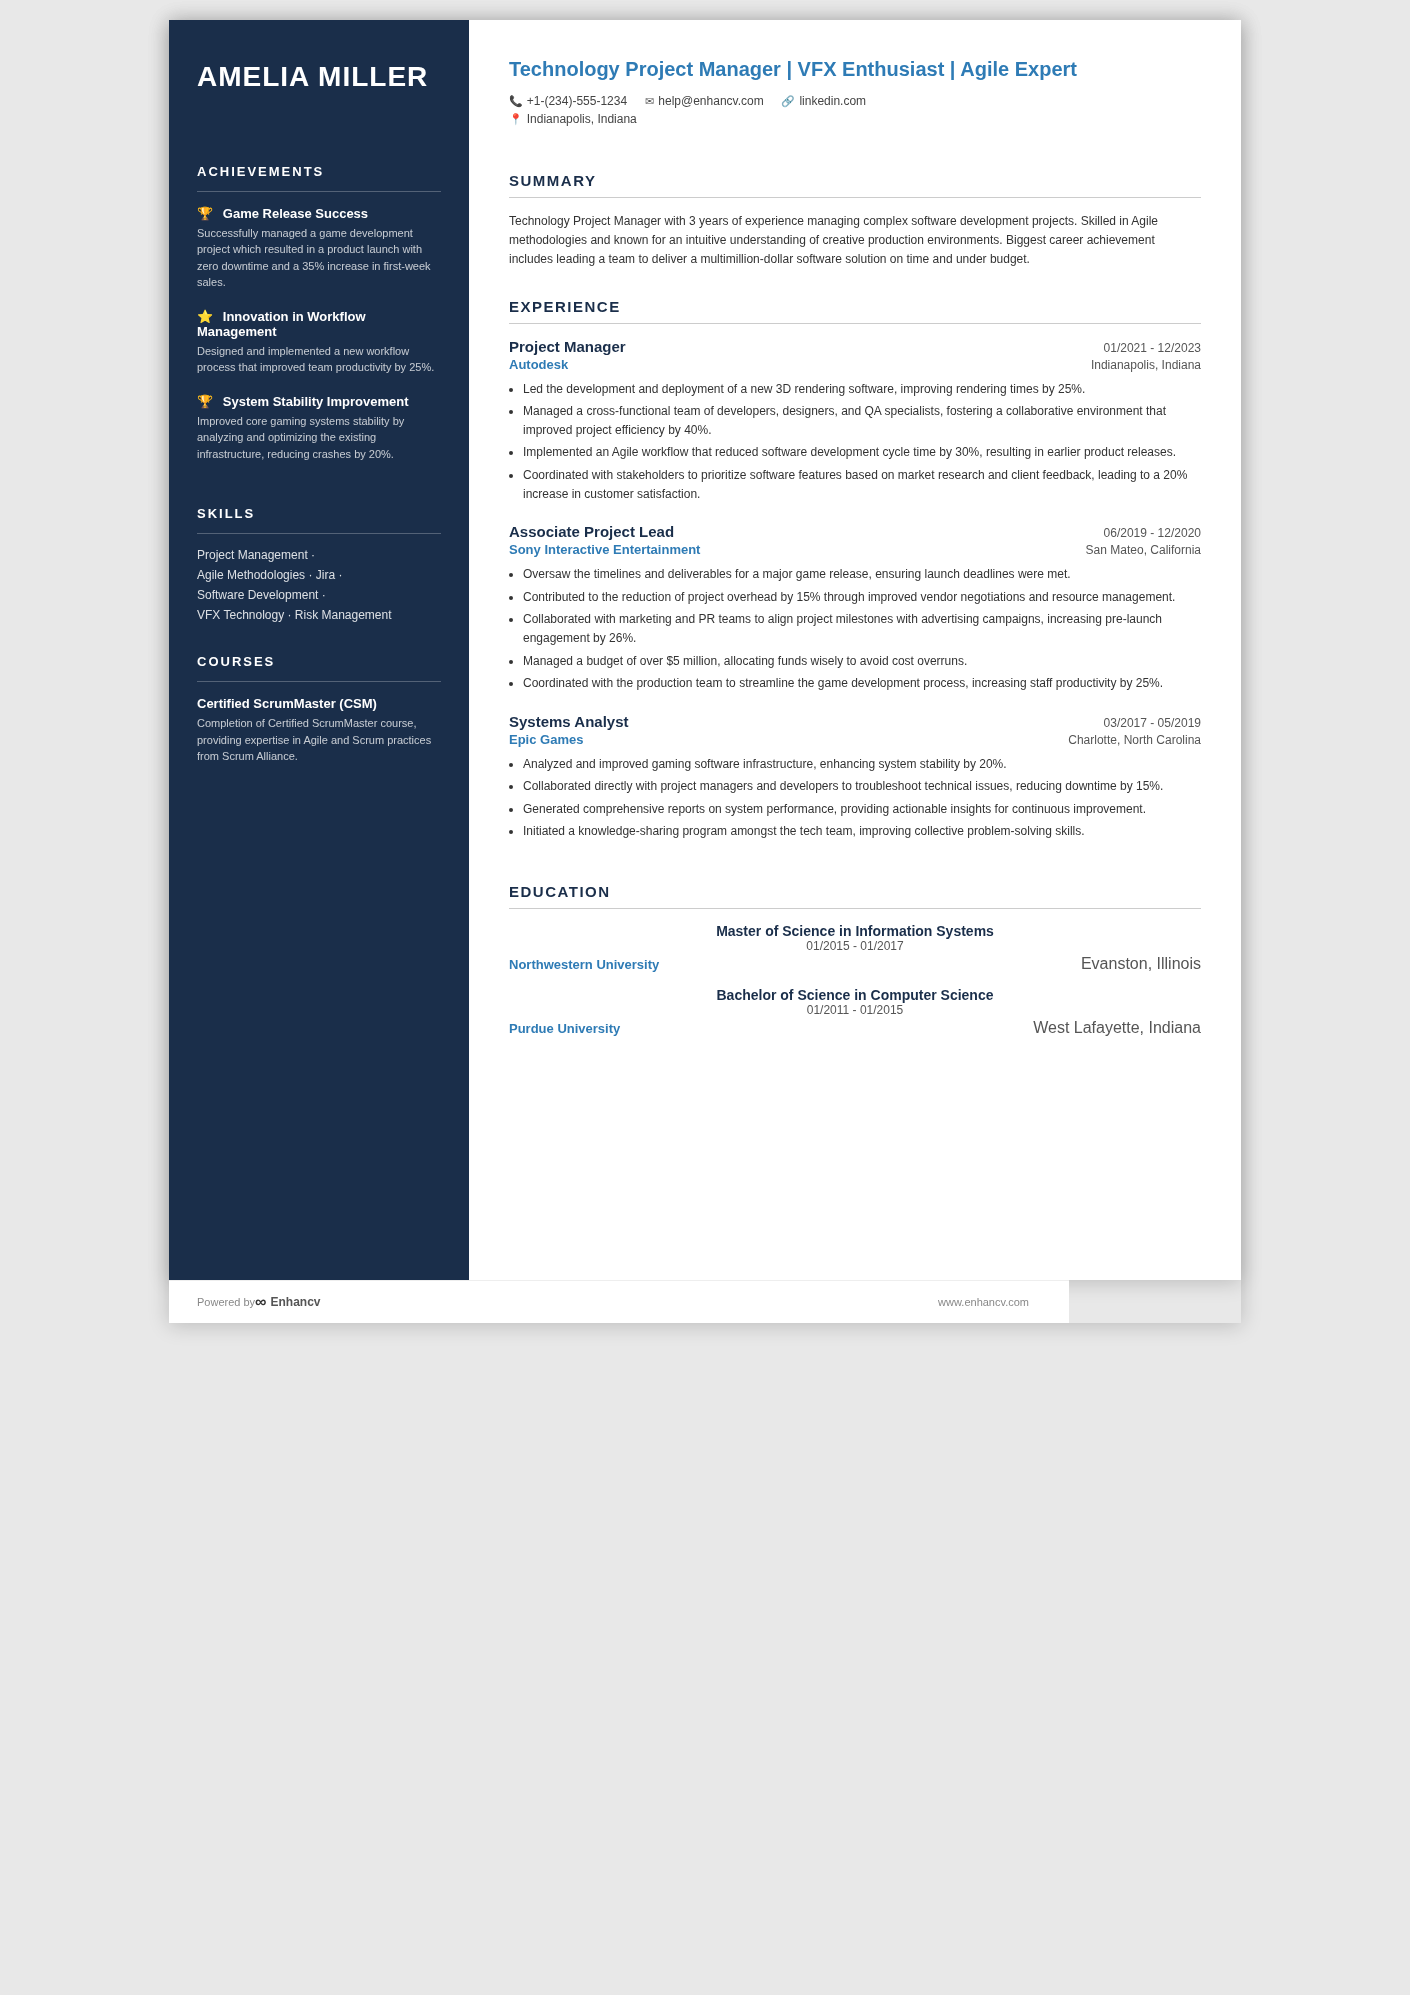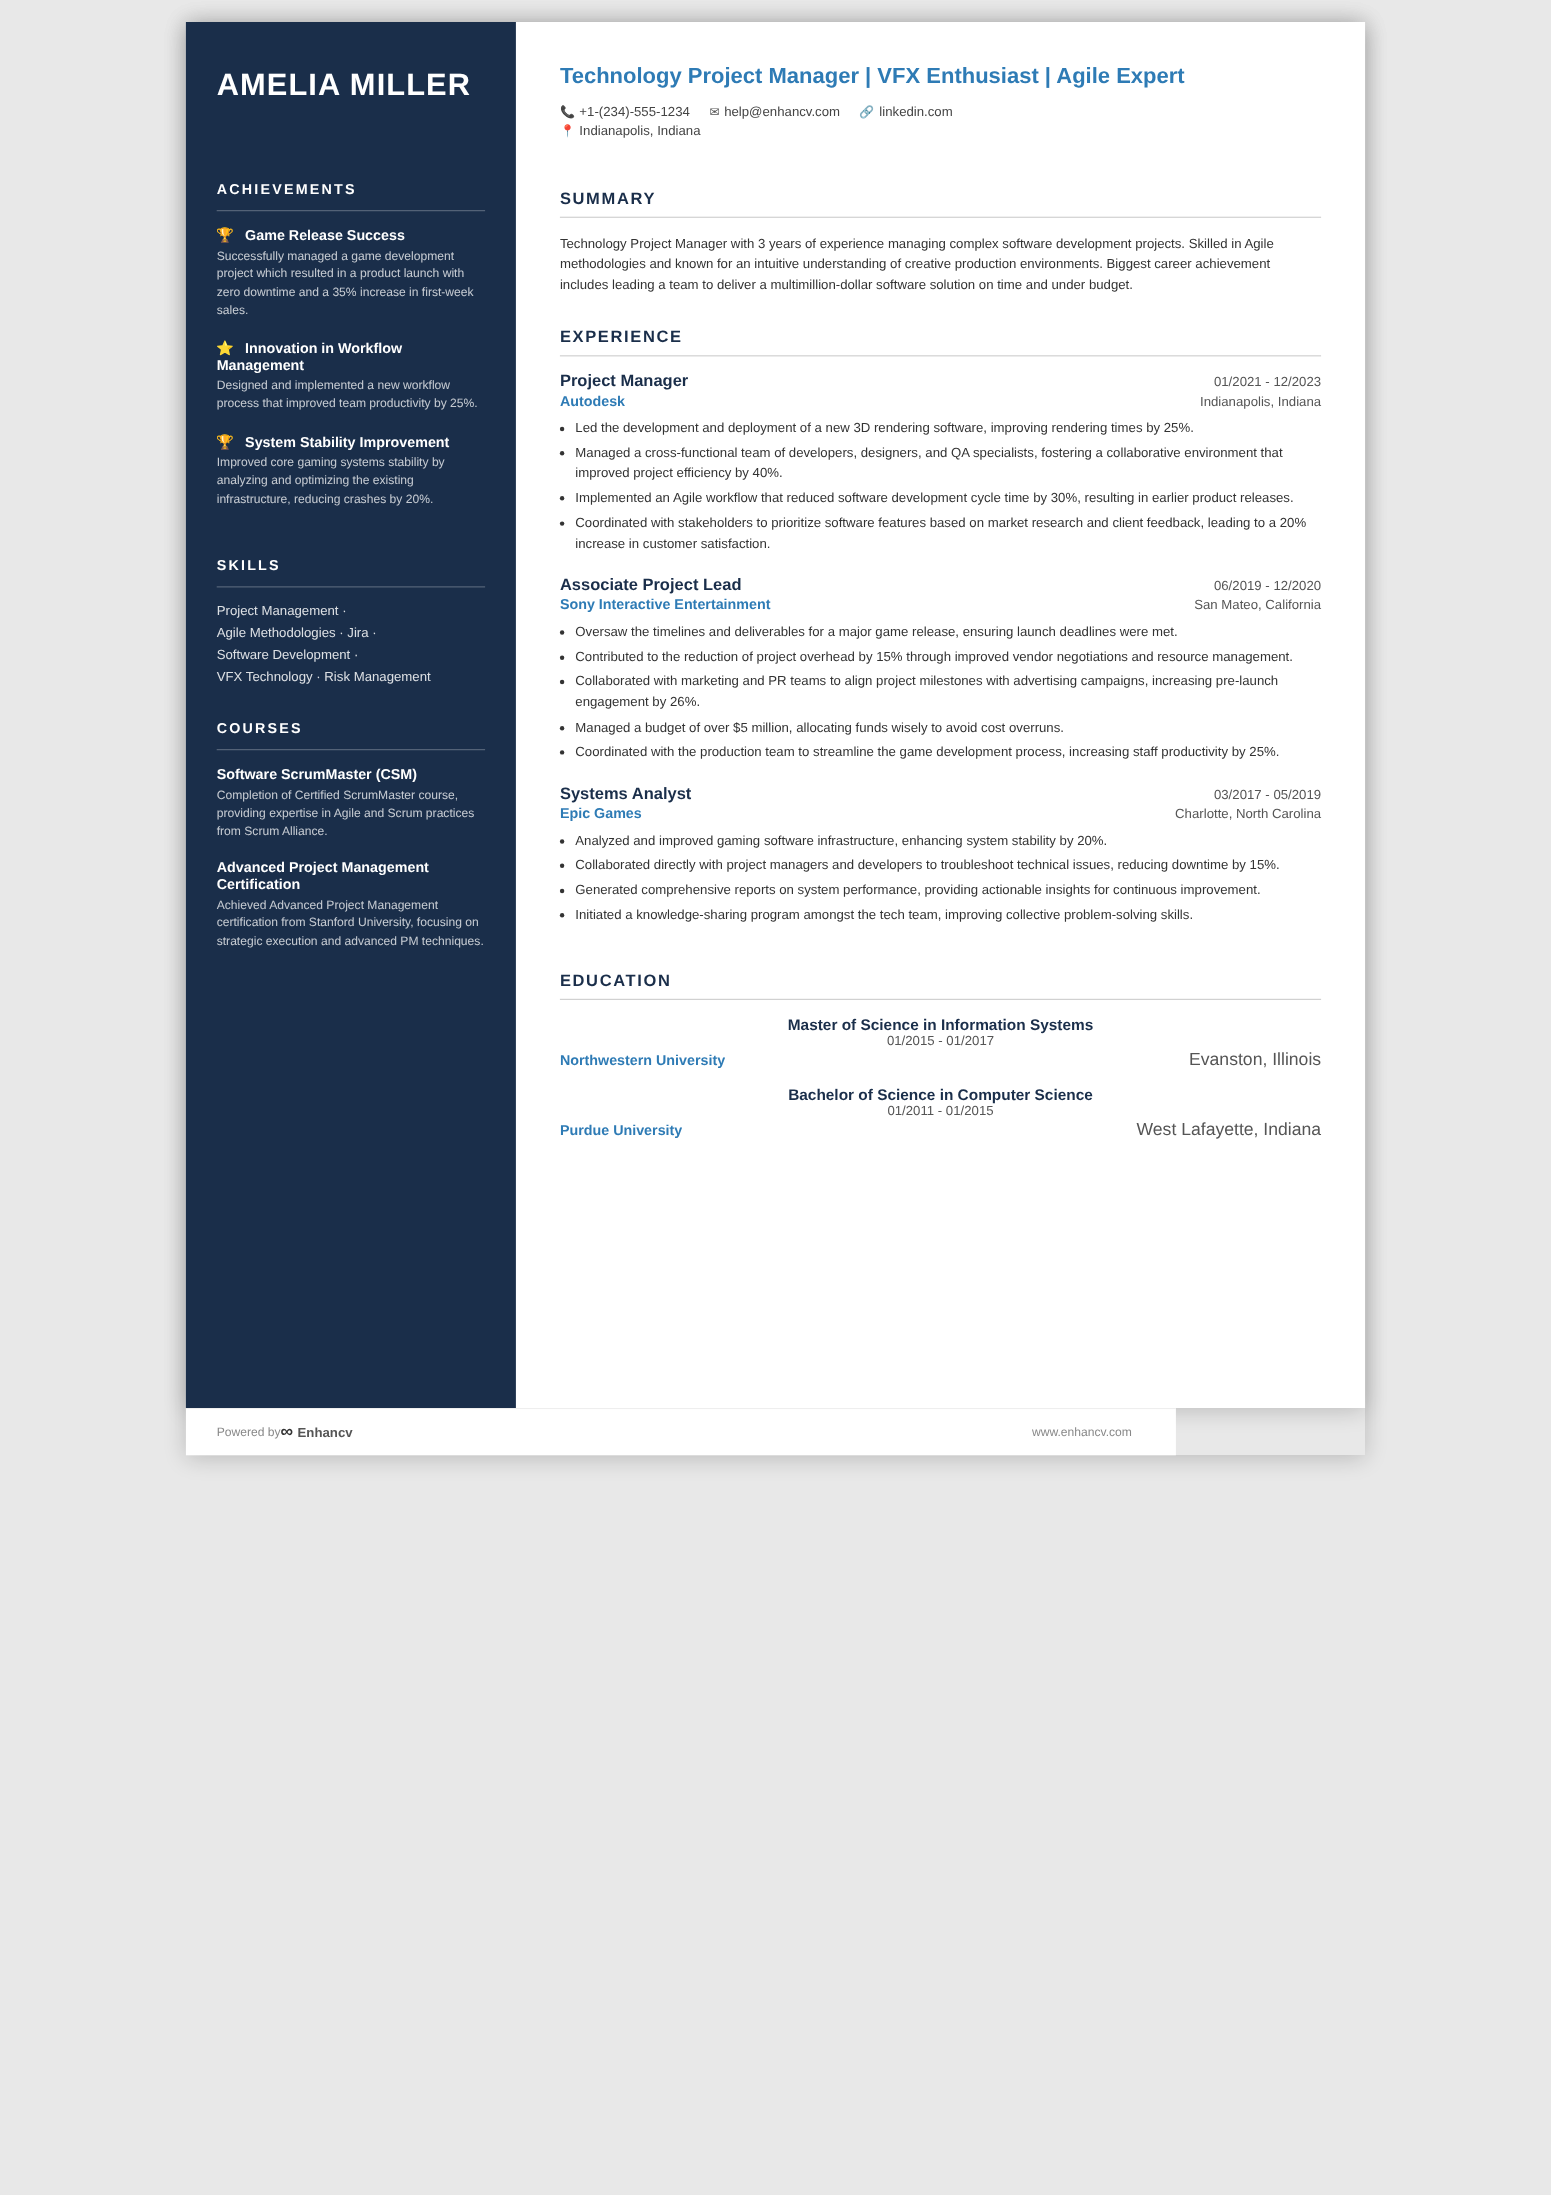--- a/index.html
+++ b/index.html
@@ -311,26 +311,22 @@
         <div class="skill-item">Project Management ·</div>
         <div class="skill-item">Agile Methodologies · Jira ·</div>
         <div class="skill-item">Software Development ·</div>
         <div class="skill-item">VFX Technology · Risk Management</div>
       </div>
 
       <div class="sidebar-section-title" style="margin-top:26px;">COURSES</div>
       <hr class="sidebar-divider">
       <div>
         <div class="course-item">
-          <div class="course-title">Software ScrumMaster (CSM)</div>
+          <div class="course-title">Certified ScrumMaster (CSM)</div>
           <div class="course-desc">Completion of Certified ScrumMaster course, providing expertise in Agile and Scrum practices from Scrum Alliance.</div>
-        </div>
-        <div class="course-item">
-          <div class="course-title">Advanced Project Management Certification</div>
-          <div class="course-desc">Achieved Advanced Project Management certification from Stanford University, focusing on strategic execution and advanced PM techniques.</div>
         </div>
       </div>
     </div>
 
     <div class="main">
 
       <div class="main-headline">Technology Project Manager | VFX Enthusiast | Agile Expert</div>
 
       <div class="contact-row">
         <div class="contact-item">

